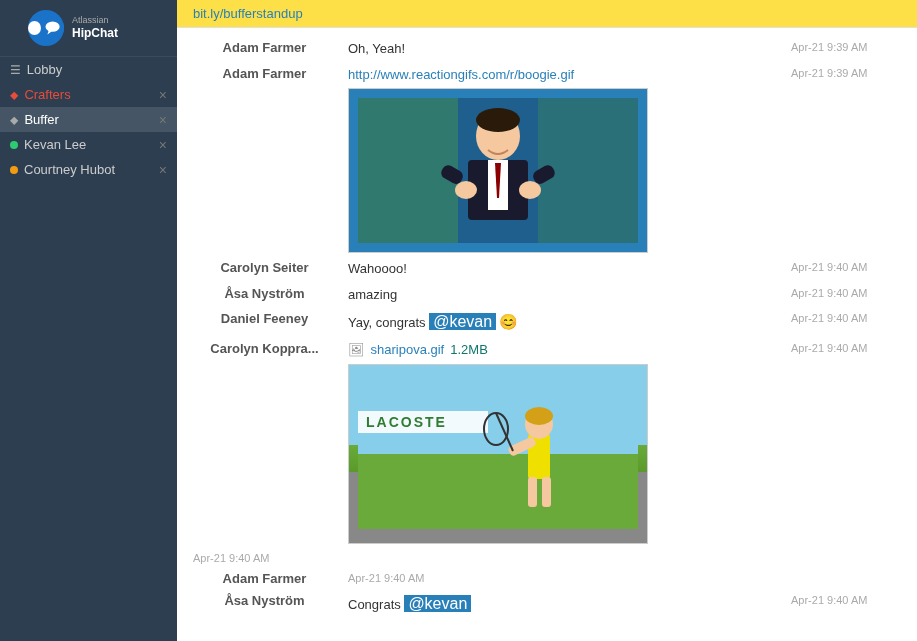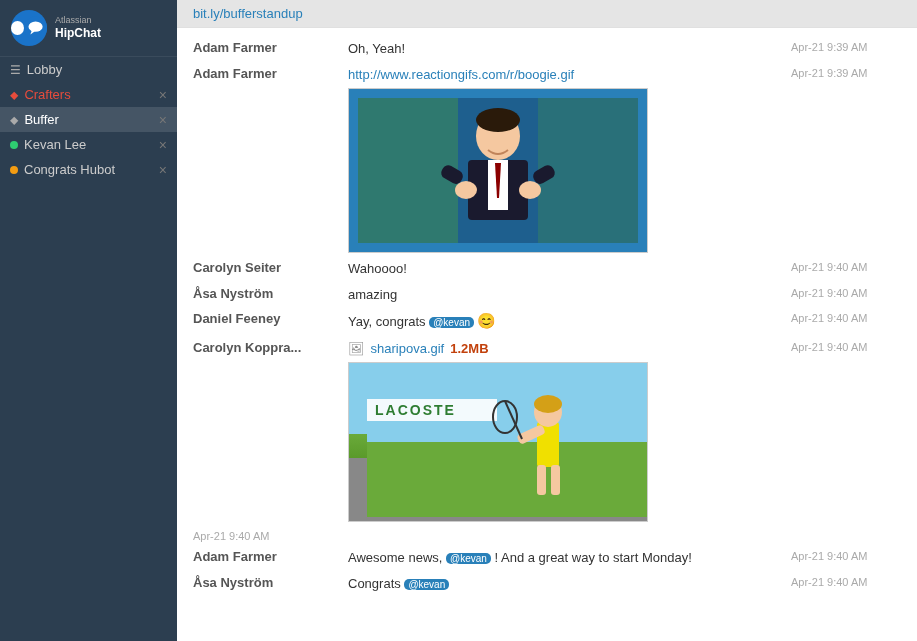--- a/index.html
+++ b/index.html
@@ -9,21 +9,21 @@
     #sidebar {
       width: 177px;
       min-width: 177px;
       background: #2c3e50;
       color: #ccc;
       display: flex;
       flex-direction: column;
       height: 641px;
     }
     #logo-area {
-      padding: 10px 11px;
+      padding: 10px 28px;
       display: flex;
       align-items: center;
       gap: 8px;
       border-bottom: 1px solid rgba(255,255,255,0.07);
     }
     .logo-bubble {
       width: 36px; height: 36px;
       background: #1a73c9;
       border-radius: 50%;
       display: flex; align-items: center; justify-content: center;
@@ -74,41 +74,41 @@
     
     #chat-area {
       flex: 1;
       display: flex;
       flex-direction: column;
       overflow: hidden;
     }
     #chat-header {
       padding: 6px 16px;
       border-bottom: 1px solid #e0e0e0;
-      background: #e5e5e5;
+      background: #fde047;
     }
     #chat-header a {
       color: #2980b9;
       font-size: 13px;
       text-decoration: none;
     }
     #chat-messages {
       flex: 1;
       overflow-y: auto;
       padding: 8px 0;
       background: #fff;
     }
     .msg-row {
       display: flex;
       align-items: flex-start;
       padding: 3px 16px;
     }
     .msg-sender {
       min-width: 155px;
-      text-align: left;
+      text-align: center;
       font-weight: bold;
       color: #555;
       padding-right: 12px;
       font-size: 13px;
       padding-top: 1px;
     }
     .msg-content {
       flex: 1;
       color: #333;
       font-size: 13px;
@@ -117,23 +117,23 @@
     .msg-time {
       min-width: 110px;
       color: #aaa;
       font-size: 11px;
       padding-top: 2px;
     }
     .msg-link { color: #2980b9; text-decoration: none; font-size: 13px; }
     .mention-tag {
       background: #2980b9;
       color: white;
-      border-radius: 5px;
+      border-radius: 0;
       padding: 0 4px;
-      font-size: 10px;
+      font-size: 16px;
     }
     .emoji { font-size: 15px; }
     .file-ref {
       display: flex;
       align-items: center;
       gap: 6px;
       color: #555;
       font-size: 13px;
     }
 
@@ -190,21 +190,21 @@
   </div>
 
   <div class="sidebar-item">
     <span class="dot dot-green"></span>
     <span class="item-label">Kevan Lee</span>
     <span class="close-btn">×</span>
   </div>
 
   <div class="sidebar-item">
     <span class="dot dot-yellow"></span>
-    <span class="item-label">Congrats Hubot</span>
+    <span class="item-label">Courtney Hubot</span>
     <span class="close-btn">×</span>
   </div>
 </div>
 
 <div id="chat-area">
   <div id="chat-header">
     <a class="msg-link">bit.ly/bufferstandup</a>
   </div>
   <div id="chat-messages">
 
@@ -267,23 +267,23 @@
       </div>
       <div class="msg-time">Apr-21 9:40 AM</div>
     </div>
 
     <div class="msg-row">
       <div class="msg-sender">Carolyn Koppra...</div>
       <div class="msg-content">
         <div class="file-ref">
           <span style="color:#888;">🖼</span>
           <a class="msg-link">sharipova.gif</a>
-          <span style="color:#c2410c;font-weight:bold;">1.2MB</span>
+          <span style="color:#0f766e;">1.2MB</span>
         </div>
-        <div class="img-maria" style="background:linear-gradient(180deg,#87CEEB 0%,#87CEEB 45%,#6aaa3a 45%,#5a9a2a 60%,#888 60%,#888 100%); width:300px; height:160px; border:1px solid #ccc; margin-top:4px; display:flex; align-items:center; justify-content:flex-end; position:relative; overflow:hidden;">
+        <div class="img-maria" style="background:linear-gradient(180deg,#87CEEB 0%,#87CEEB 45%,#6aaa3a 45%,#5a9a2a 60%,#888 60%,#888 100%); width:300px; height:180px; border:1px solid #ccc; margin-top:4px; display:flex; align-items:center; justify-content:center; position:relative; overflow:hidden;">
           <svg width="280" height="150" viewBox="0 0 280 150">
 
             <rect width="280" height="75" fill="#87CEEB"></rect>
 
             <rect y="75" width="280" height="75" fill="#6aaa3a"></rect>
 
             <rect x="0" y="32" width="130" height="22" fill="white" opacity="0.9"></rect>
             <text x="8" y="48" font-family="Arial" font-weight="bold" font-size="14" fill="#2e7d32" letter-spacing="2">LACOSTE</text>
 
             <rect x="170" y="55" width="22" height="45" rx="3" fill="#f0e000"></rect>
@@ -304,23 +304,20 @@
       </div>
       <div class="msg-time">Apr-21 9:40 AM</div>
     </div>
 
     <div class="msg-row">
       <div class="msg-time">Apr-21 9:40 AM</div>
     </div>
 
     <div class="msg-row">
       <div class="msg-sender">Adam Farmer</div>
-      <div class="msg-content">
-        Awesome news, <span class="mention-tag">@kevan</span> ! And a great way to start Monday!
-      </div>
       <div class="msg-time">Apr-21 9:40 AM</div>
     </div>
 
     <div class="msg-row">
       <div class="msg-sender">Åsa Nyström</div>
       <div class="msg-content">
         Congrats <span class="mention-tag">@kevan</span>
       </div>
       <div class="msg-time">Apr-21 9:40 AM</div>
     </div>

